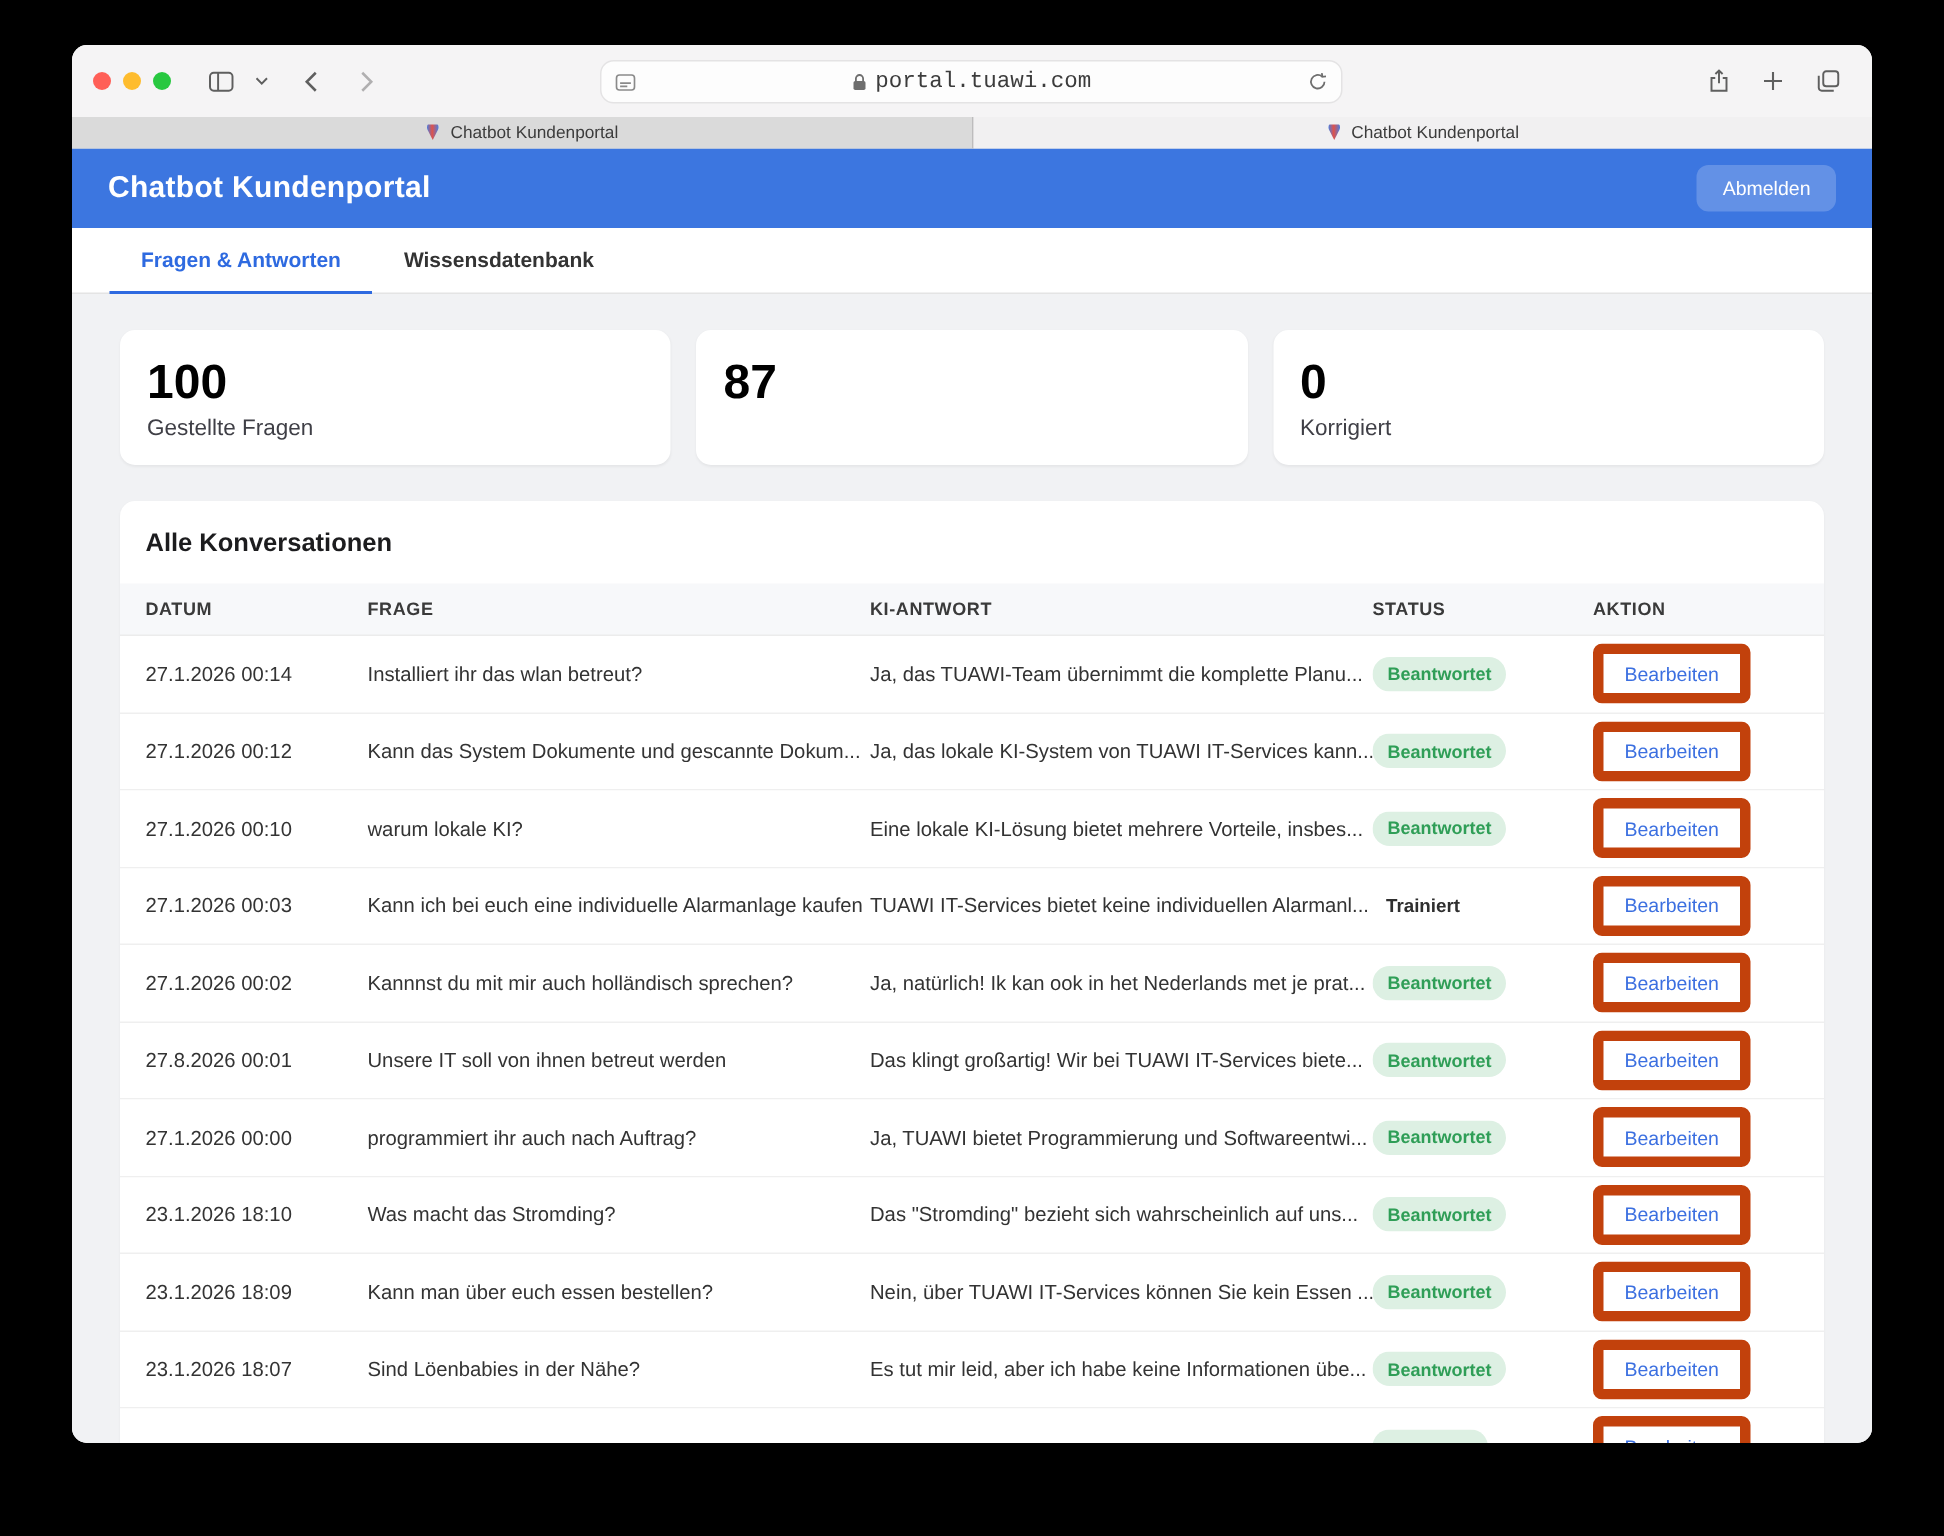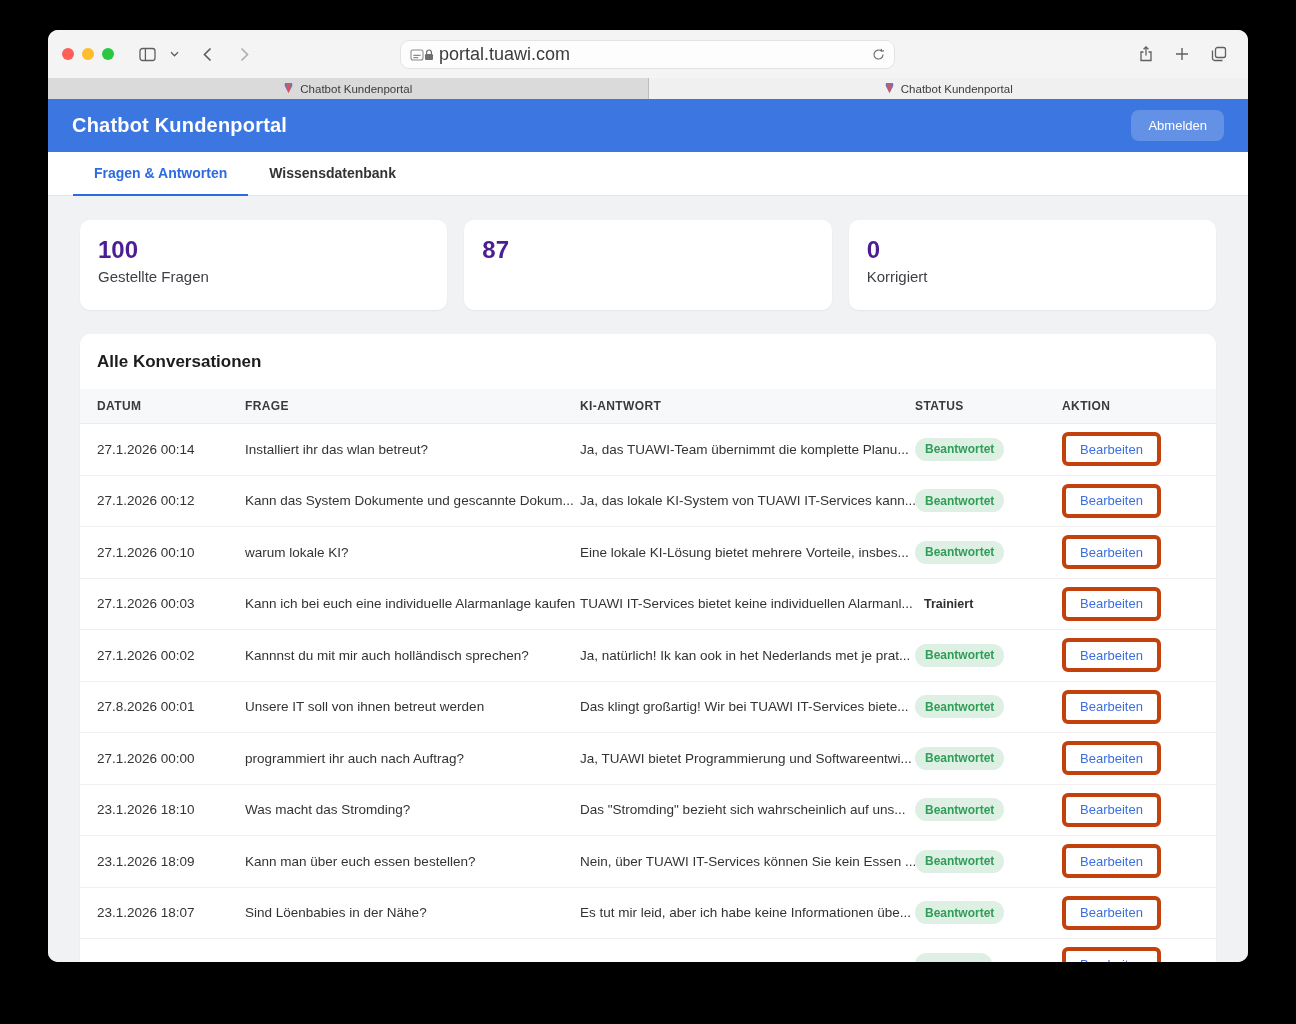--- a/index.html
+++ b/index.html
@@ -19,21 +19,21 @@
   .traffic-lights { display:flex; gap:8px; margin-right:18px; }
   .tl { width:12px; height:12px; border-radius:50%; display:inline-block; }
   .tl-close { background:#ff5f57; } .tl-min { background:#febc2e; } .tl-zoom { background:#28c840; }
   .tool-ic { color:#5f5f5f; display:flex; align-items:center; justify-content:center; padding:0 7px; height:28px; }
   .tool-ic.dim { color:#b0afb0; }
   .url-field {
     position:absolute; left:352px; width:495px; top:10px; height:29px;
     background:#fdfdfd; border:1px solid #e4e3e4; border-radius:9px;
     display:flex; align-items:center; padding:0 9px; color:#3a3a3a;
   }
-  .url-center { flex:1; display:flex; align-items:center; gap:5px; font-size:18px; color:#3c3c3c; }
+  .url-center { flex:1; display:flex; align-items:center; justify-content:center; gap:5px; font-size:15px; color:#3c3c3c;font-family:Liberation Mono, monospace; }
   .toolbar-right { position:absolute; right:14px; top:0; height:48px; display:flex; align-items:center; gap:8px; color:#5f5f5f; }
 
   
   .tabstrip { height:21px; display:flex; background:#cfcecf; }
   .btab { flex:1; display:flex; align-items:center; justify-content:center; gap:6px; font-size:11.5px; color:#3c3c3c; border-right:1px solid #bdbcbd; }
   .btab:last-child { border-right:none; }
   .btab.inactive { background:#dadada; }
   .btab.active { background:#f1f0f1; }
 
   
@@ -55,21 +55,21 @@
   }
   .nav-tab.active { color:#2e6ae0; border-bottom-color:#2e6ae0; }
 
   
   .content { background:#f1f2f4; height:100%; padding:24px 32px 0 32px; }
   .stats-row { display:flex; gap:17px; margin-bottom:24px; }
   .stat-card {
     flex:1; background:#fff; border-radius:10px; padding:16px 18px 18px 18px; height:90px;
     box-shadow:0 1px 2px rgba(0,0,0,.05);
   }
-  .stat-value { color:#4c1d95; font-size:24px; font-weight:bold; line-height:1.15; }
+  .stat-value { color:#000000; font-size:32px; font-weight:bold; line-height:1.15; }
   .stat-label { color:#3f3f46; font-size:15px; margin-top:4px; }
 
   .panel { background:#fff; border-radius:10px 10px 0 0; box-shadow:0 1px 2px rgba(0,0,0,.05); }
   .panel-title { font-size:17px; font-weight:bold; color:#1c1c1e; padding:18px 17px 17px 17px; }
 
   .thead { display:flex; background:#f7f8fa; height:35px; align-items:center; border-bottom:1px solid #ececec; }
   .th { font-size:12px; font-weight:bold; color:#3a3a3a; letter-spacing:.4px; text-transform:uppercase; }
   .c-date { width:165px; padding-left:17px; flex:none; }
   .c-q    { width:335px; flex:none; padding-right:16px; }
   .c-a    { width:335px; flex:none; padding-right:16px; }
@@ -77,21 +77,21 @@
   .c-ac   { flex:1; }
 
   .trow { display:flex; align-items:center; height:51.5px; border-bottom:1px solid #efefef; background:#fff; }
   .td { font-size:13.5px; color:#333; white-space:nowrap; overflow:hidden; }
   .badge-green {
     display:inline-block; background:#ddf0e3; color:#2f9e57; font-size:12px; font-weight:600;
     padding:4.5px 10px; border-radius:999px;
   }
   .badge-plain { display:inline-block; color:#2f2f2f; font-size:12.5px; font-weight:600; padding-left:9px; }
   .edit-btn {
-    background:#fff; border:4px solid #c2410c; color:#3b6fe0; font-size:13px;
+    background:#fff; border:7px solid #c2410c; color:#3b6fe0; font-size:13px;
     padding:5.5px 14px; border-radius:6px; cursor:pointer; font-family:inherit;
   }
   svg { display:block; }
 </style>
 </head>
 <body>
 
 <div class="browser-window">
 
   <div class="toolbar">

